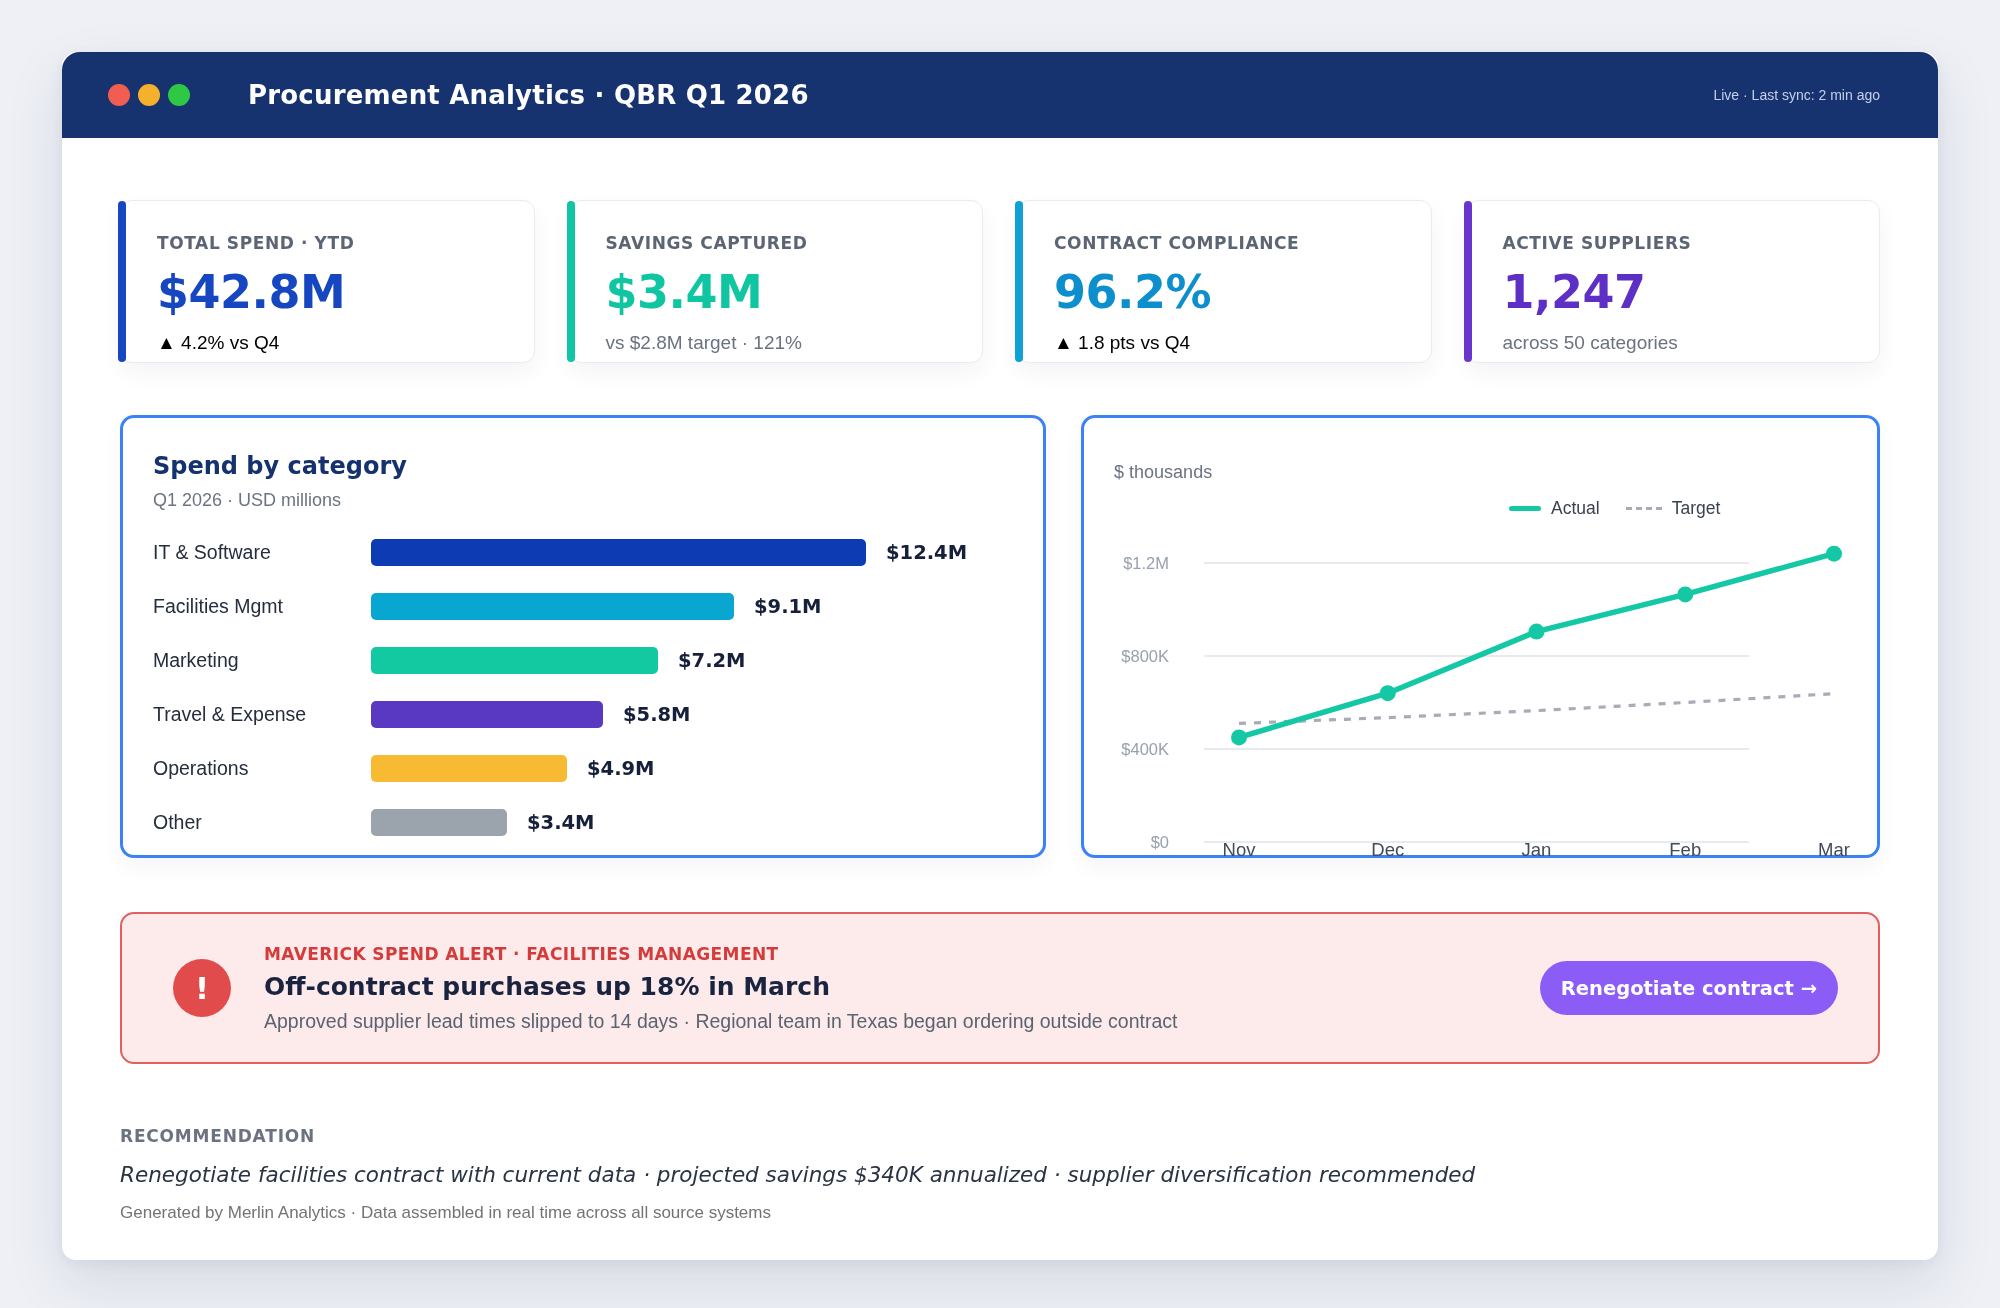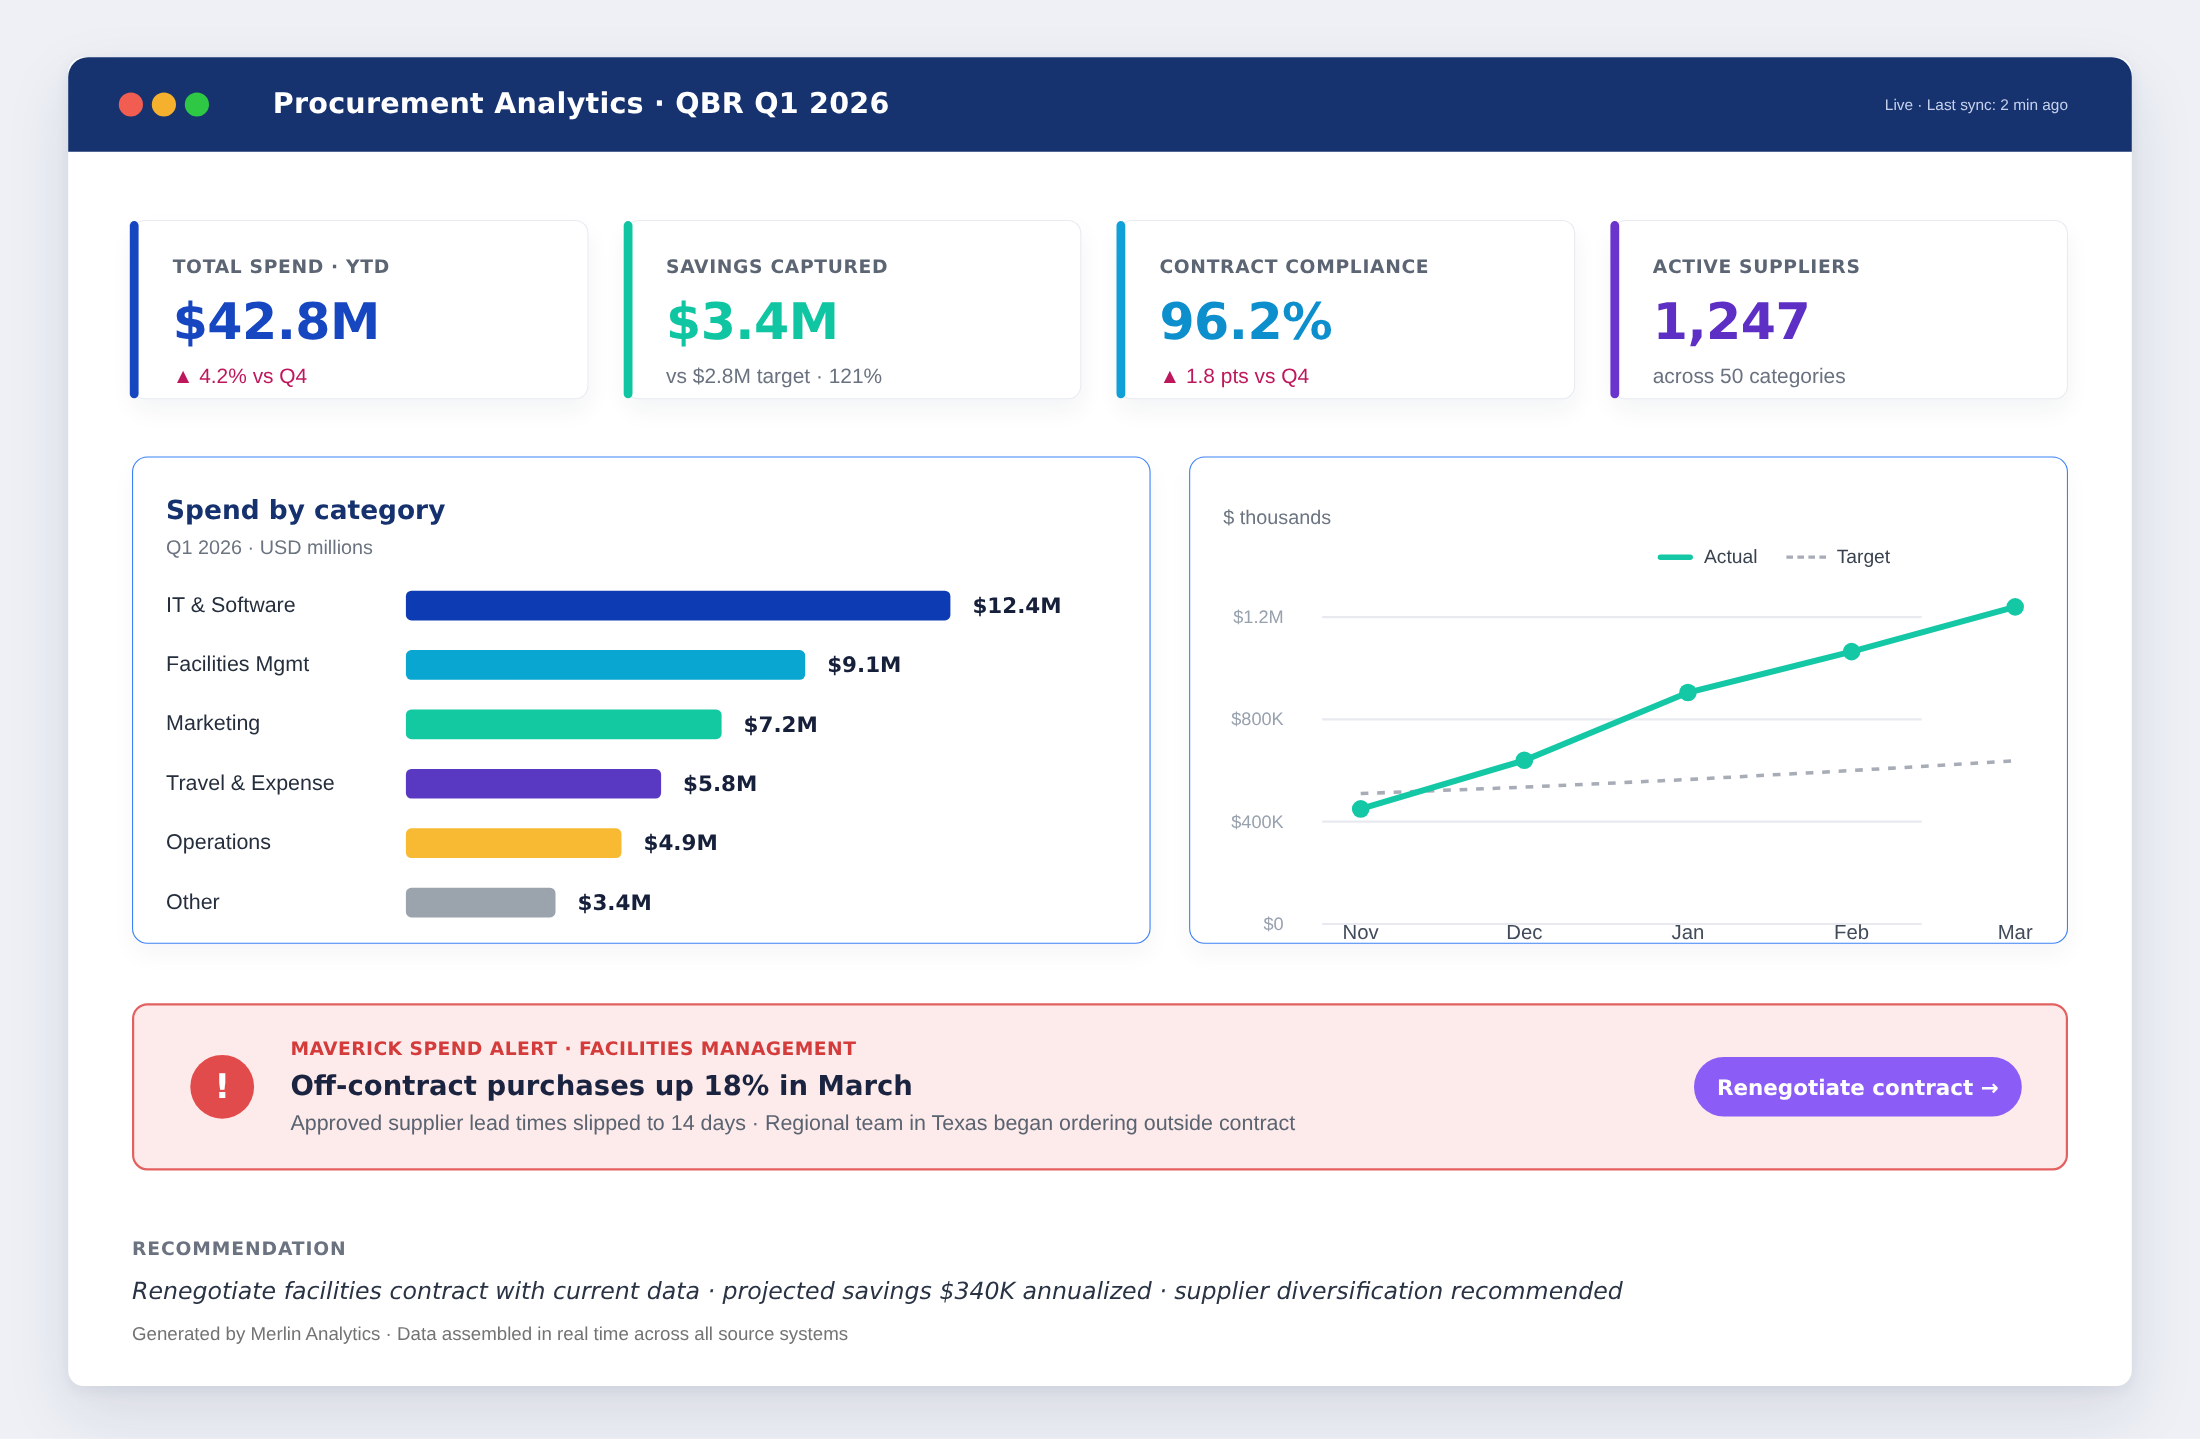--- a/index.html
+++ b/index.html
@@ -14,23 +14,23 @@
   .win-title { margin-left:58px; color:#fff; font:700 26px "DejaVu Sans",sans-serif; letter-spacing:.2px; }
   .win-status { margin-left:auto; color:#c5d0ec; font-size:14px; }
   .content { padding:0 58px; }
   .kpi-row { display:grid; grid-template-columns:repeat(4,1fr); gap:34px; margin-top:62px; }
   .kpi-card { position:relative; background:#fff; border:1px solid #e9ebf1; border-radius:12px;
               padding:32px 34px 0 36px; height:163px; box-shadow:0 10px 22px rgba(23,32,64,.05); }
   .kpi-accent { position:absolute; left:-3px; top:0; bottom:0; width:8px; border-radius:8px; }
   .kpi-label { font:700 17px "DejaVu Sans",sans-serif; color:#5c6573; letter-spacing:.6px; }
   .kpi-value { font:700 46px "DejaVu Sans",sans-serif; margin-top:12px; letter-spacing:-.5px; }
   .kpi-sub { font-size:19px; margin-top:13px; color:#6a7280; }
-  .kpi-sub.positive { color:#be185d; }
+  .kpi-sub.positive { color:#000000; }
   .panels-row { display:grid; grid-template-columns:925fr 798fr; gap:35px; margin-top:52px; }
-  .panel { border:1px solid #3b82f6; border-radius:14px; background:#fff; height:443px;
+  .panel { border:3px solid #3b82f6; border-radius:14px; background:#fff; height:443px;
            padding:34px 30px 0 30px; box-shadow:0 10px 22px rgba(23,32,64,.04); position:relative; }
   .panel-title { font:700 24px "DejaVu Sans",sans-serif; color:#15316e; }
   .panel-sub { font-size:18px; color:#6b7480; margin-top:10px; }
   .bar-rows { margin-top:14px; }
   .bar-row { display:flex; align-items:center; height:54px; }
   .bar-cat { width:218px; font-size:19.5px; color:#252e3d; }
   .bar { height:27px; border-radius:5px; }
   .bar-val { margin-left:20px; font:700 19.5px "DejaVu Sans",sans-serif; color:#17203a; }
   .legend { position:absolute; top:80px; left:425px; display:flex; align-items:center; gap:26px;
             font-size:17.5px; color:#39424f; }

